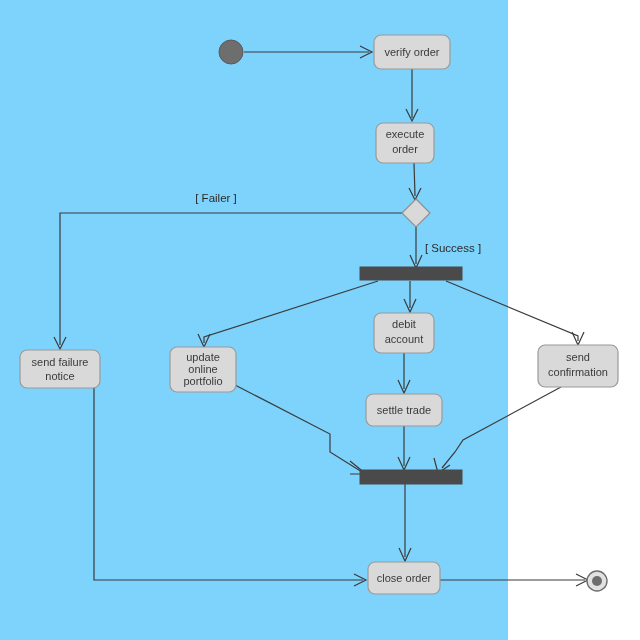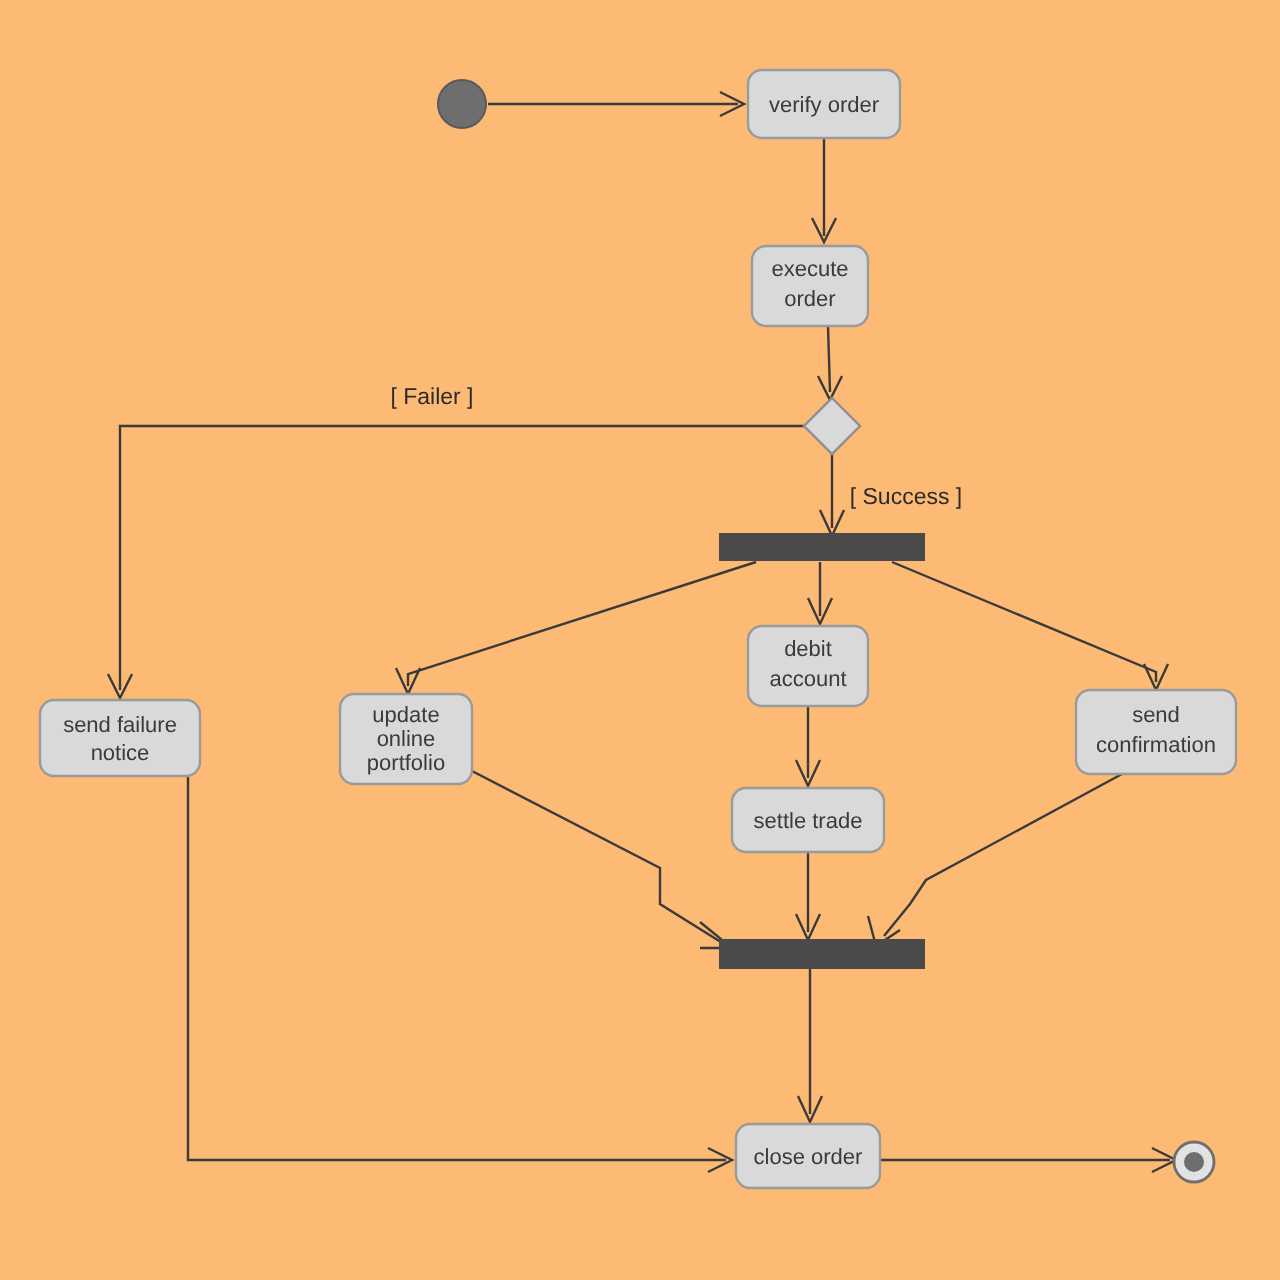--- a/index.html
+++ b/index.html
@@ -9,23 +9,23 @@
     background: #ffffff;
   }
   body {
     width: 640px;
     height: 640px;
     overflow: hidden;
     font-family: "Liberation Sans", sans-serif;
   }
   #canvas {
     position: relative;
-    width: 640px;
+    width: 508px;
     height: 640px;
-    background: #fdba74;
+    background: #7dd3fc;
   }
   svg#diagram {
     position: absolute;
     left: 0;
     top: 0;
     width: 640px;
     height: 640px;
   }
   .node-rect {
     fill: #d9d9d9;

